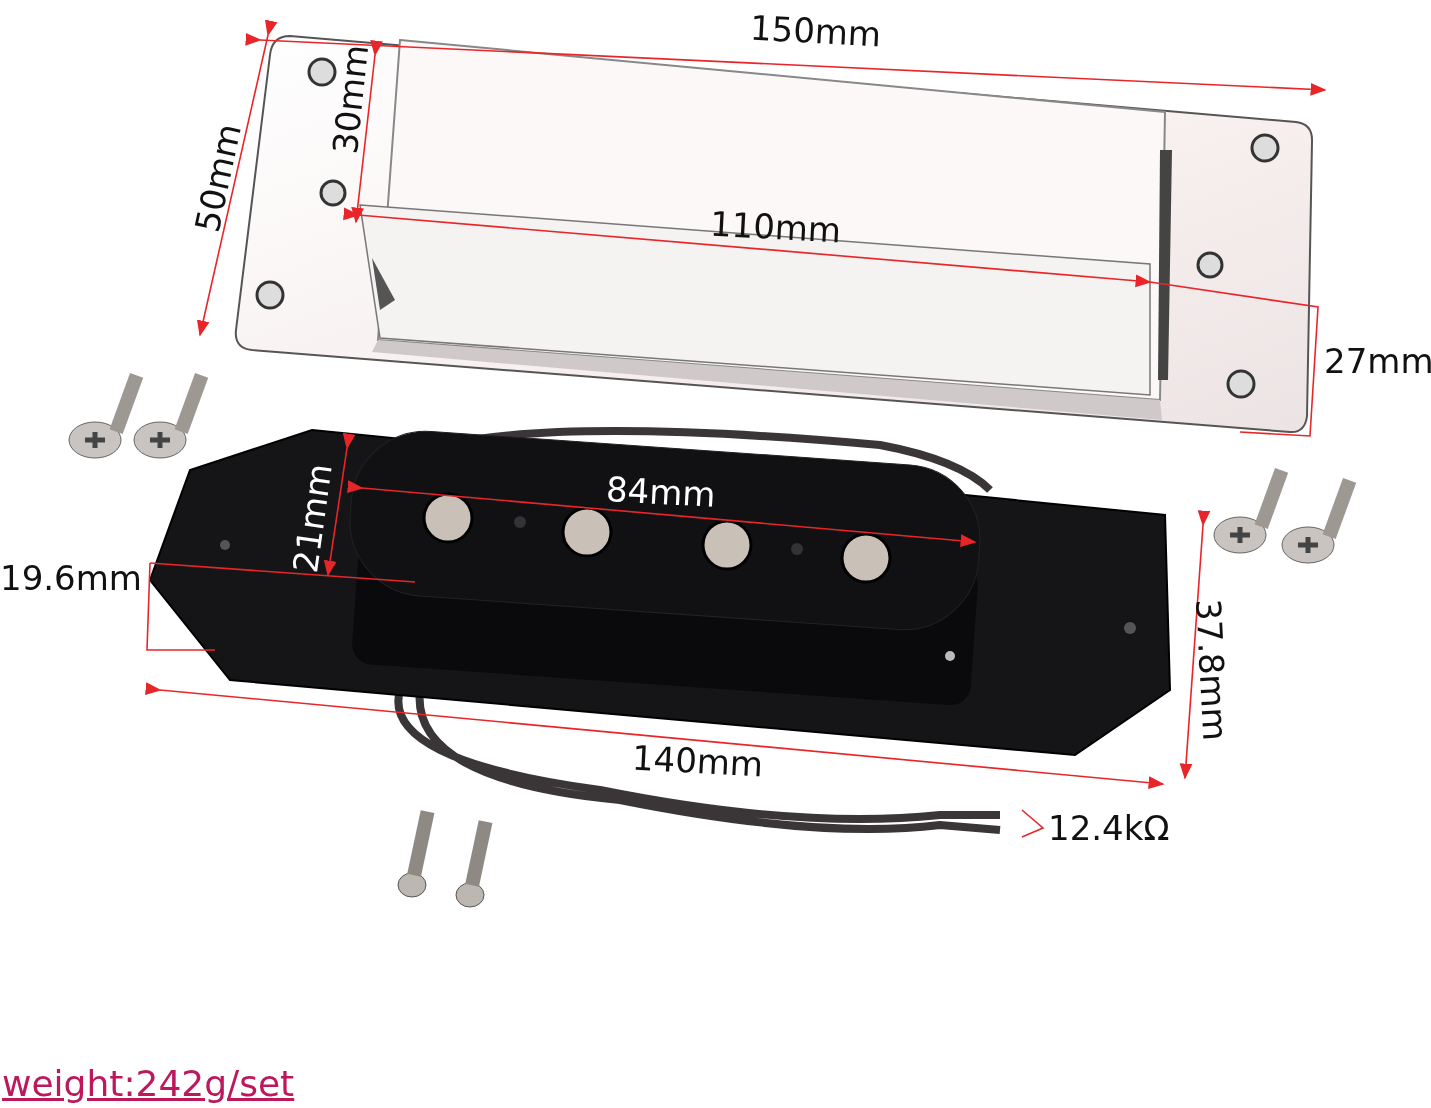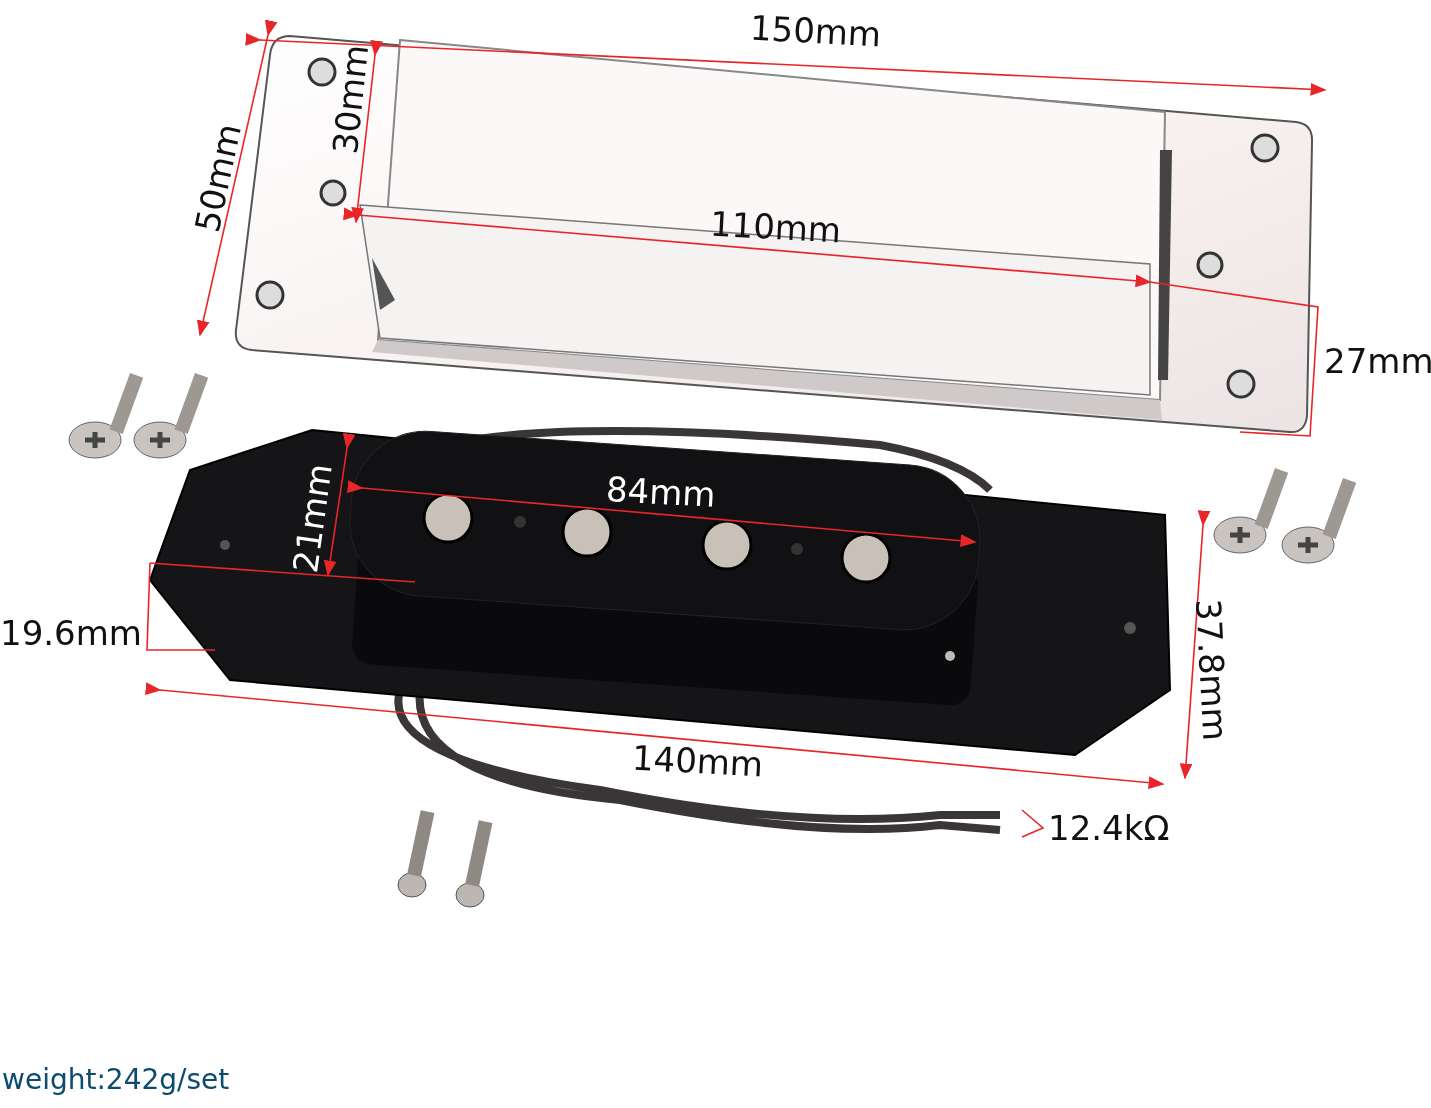--- a/index.html
+++ b/index.html
@@ -1,21 +1,21 @@
 <!DOCTYPE html>
 <html><head>
 <meta charset="utf-8">
 <style>
   html, body { margin:0; padding:0; background:#ffffff; }
   body { width:1431px; height:1108px; position:relative; overflow:hidden;
          font-family:"DejaVu Sans", sans-serif; }
   svg { position:absolute; left:0; top:0; }
   .lbl { position:absolute; color:#111; font-size:34px; white-space:nowrap; line-height:1; }
   .lbl.white { color:#ffffff; }
-  .weight { position:absolute; left:2px; top:1063px; font-size:28px; color:#0c4a6e; }
+  .weight { position:absolute; left:2px; top:1063px; font-size:36px; color:#be185d;text-decoration:underline; }
 </style>
 </head>
 <body>
 
 <svg width="1431" height="1108" viewBox="0 0 1431 1108">
   <defs>
     <marker id="arr" markerWidth="10" markerHeight="10" refX="9" refY="5" orient="auto">
       <path d="M0,1 L10,5 L0,9 z" fill="#e8262a"></path>
     </marker>
     <linearGradient id="chrome" x1="0" y1="0" x2="1" y2="1">
@@ -111,18 +111,18 @@
   </g>
 </svg>
 
 <div class="lbl" style="left:750px;top:14px;transform:rotate(3deg);">150mm</div>
 <div class="lbl" style="left:190px;top:228px;transform:rotate(-78deg);transform-origin:left top;">50mm</div>
 <div class="lbl" style="left:328px;top:152px;transform:rotate(-84deg);transform-origin:left top;">30mm</div>
 <div class="lbl" style="left:710px;top:210px;transform:rotate(3deg);">110mm</div>
 <div class="lbl" style="left:1316px;top:344px;margin-left:8px;">27mm</div>
 <div class="lbl white" style="left:606px;top:475px;transform:rotate(3deg);">84mm</div>
 <div class="lbl white" style="left:288px;top:570px;transform:rotate(-82deg);transform-origin:left top;">21mm</div>
-<div class="lbl" style="left:0px;top:616px;">19.6mm</div>
+<div class="lbl" style="left:0px;top:561px;">19.6mm</div>
 <div class="lbl" style="left:632px;top:744px;transform:rotate(3deg);">140mm</div>
 <div class="lbl" style="left:1225px;top:598px;transform:rotate(87deg);transform-origin:left top;">37.8mm</div>
 <div class="lbl" style="left:1048px;top:811px;text-align:center;">12.4kΩ</div>
 
 <div class="weight">weight:242g/set</div>
 
 </body></html>

